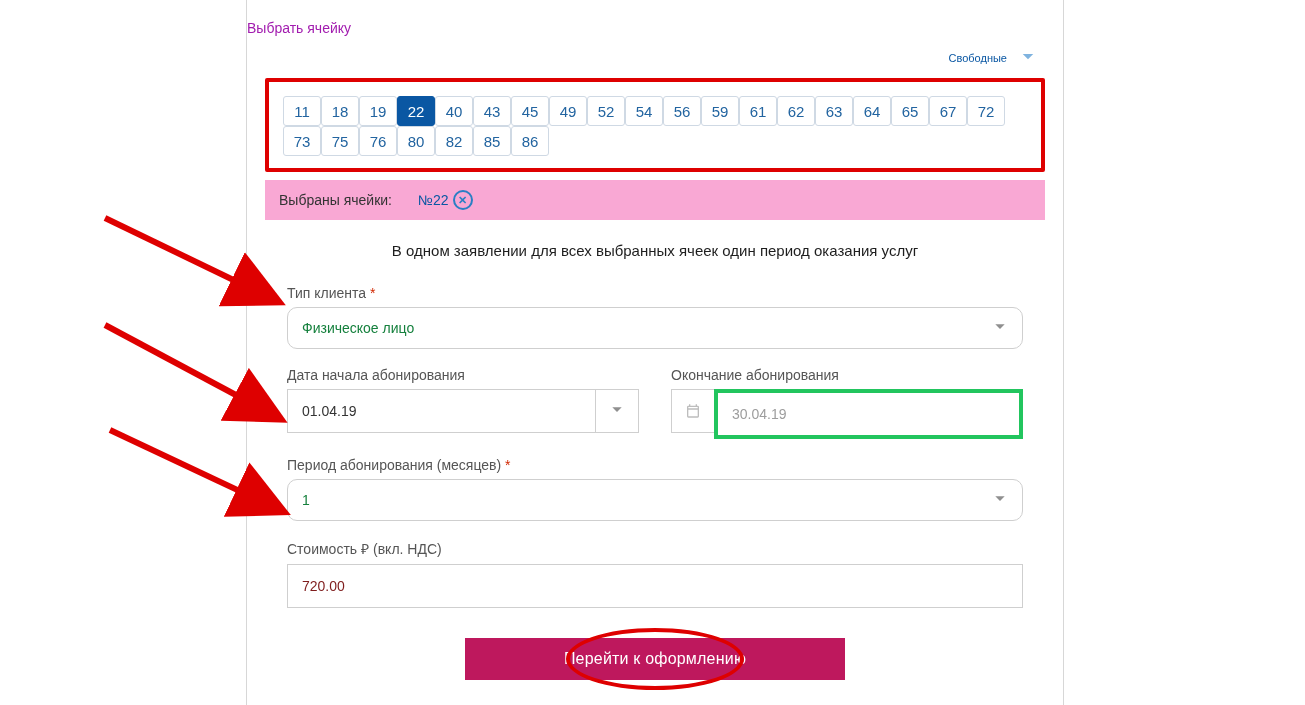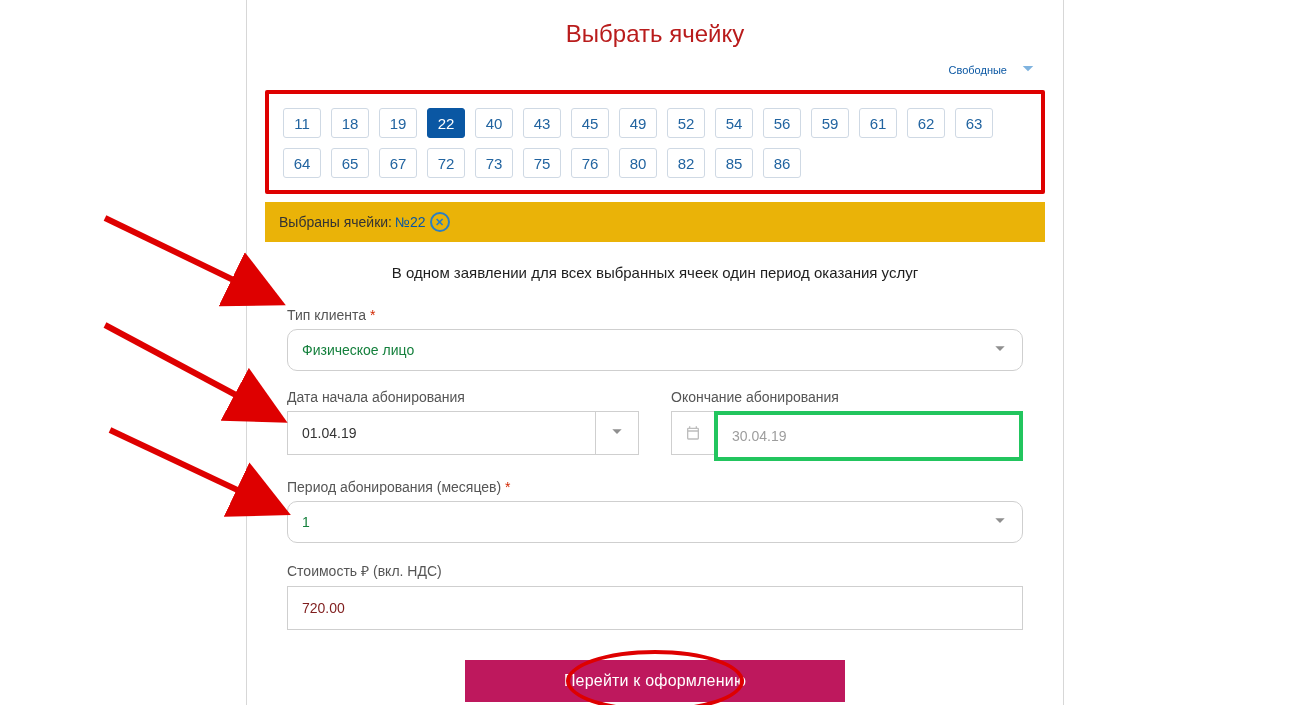--- a/index.html
+++ b/index.html
@@ -1,26 +1,26 @@
 <!DOCTYPE html>
 <html><head>
 <meta charset="utf-8">
 <style>
   html,body{margin:0;padding:0;font-family:Arial,Helvetica,sans-serif;background:#fff;color:#333;font-size:14px}
   .page{width:1305px;height:705px;position:relative;overflow:hidden}
   .panel{position:absolute;left:246px;top:0;width:818px;height:705px;border-left:1px solid #d7d7d7;border-right:1px solid #d7d7d7;box-sizing:border-box;padding:0}
-  .title{text-align:center;color:#b91c1c;font-size:24px;padding:20px 0 8px 0}
+  .title{text-align:left;color:#a21caf;font-size:14px;padding:20px 0 8px 0}
   .free-toggle{display:flex;justify-content:flex-end;align-items:center;gap:12px;padding:4px 26px 10px 24px;color:#0a57a3;font-size:11px}
   .chev-down{display:inline-block;color:#7fb3df}
   .chev-down svg{width:18px;height:18px;fill:#7fb3df}
   .cells-frame{margin:0 18px;border:4px solid #de0000;border-radius:2px;padding:14px 14px 12px 14px}
-  .cell-grid{display:flex;flex-wrap:wrap;gap:10px}
+  .cell-grid{display:flex;flex-wrap:wrap;gap:0}
   .cell{min-width:38px;height:30px;padding:0 5px;border:1px solid #cfd9e4;border-radius:3px;background:#fff;color:#2264a0;display:flex;align-items:center;justify-content:center;font-size:15px;box-sizing:border-box;cursor:pointer}
   .cell.selected{background:#0a57a3;border-color:#0a57a3;color:#fff}
-  .selected-bar{background:#eab308;margin:8px 18px 0 18px;padding:10px 14px;color:#333;display:flex;align-items:center;gap:3px}
+  .selected-bar{background:#f9a8d4;margin:8px 18px 0 18px;padding:10px 14px;color:#333;display:flex;align-items:center;gap:26px}
   .selected-bar .sel-val{color:#0a57a3;text-underline-offset:2px}
   .close-circ{display:inline-flex;width:16px;height:16px;border:2px solid #2a7fc4;border-radius:50%;align-items:center;justify-content:center;color:#2a7fc4;font-size:11px;line-height:1;cursor:pointer}
   .close-circ::before{content:"✕";font-weight:bold}
   .info-line{text-align:center;color:#1e1e1e;font-size:15px;padding:22px 0 8px 0}
   .form{padding:0 40px}
   .field-label{font-size:14px;color:#555;margin-top:18px;margin-bottom:6px}
   .req{color:#d12700}
   .select-box{border:1px solid #cfcfcf;border-radius:10px;height:42px;display:flex;align-items:center;justify-content:space-between;padding:12px 14px;background:#fff;color:#15803d}
   .select-box.full{width:100%;box-sizing:border-box}
   .caret svg{width:16px;height:16px;fill:#8f8f8f}

